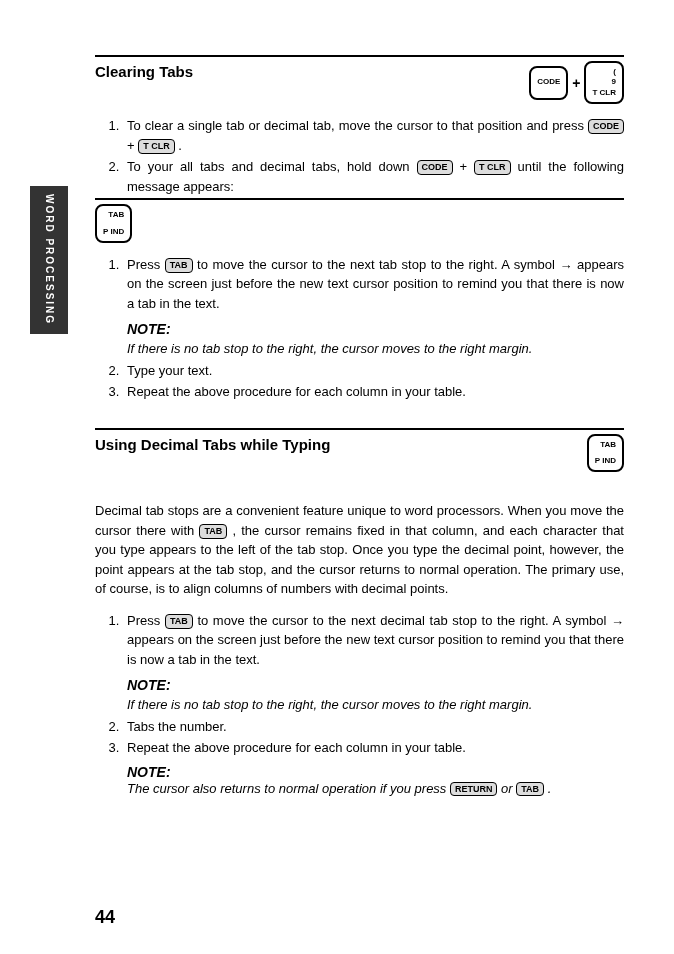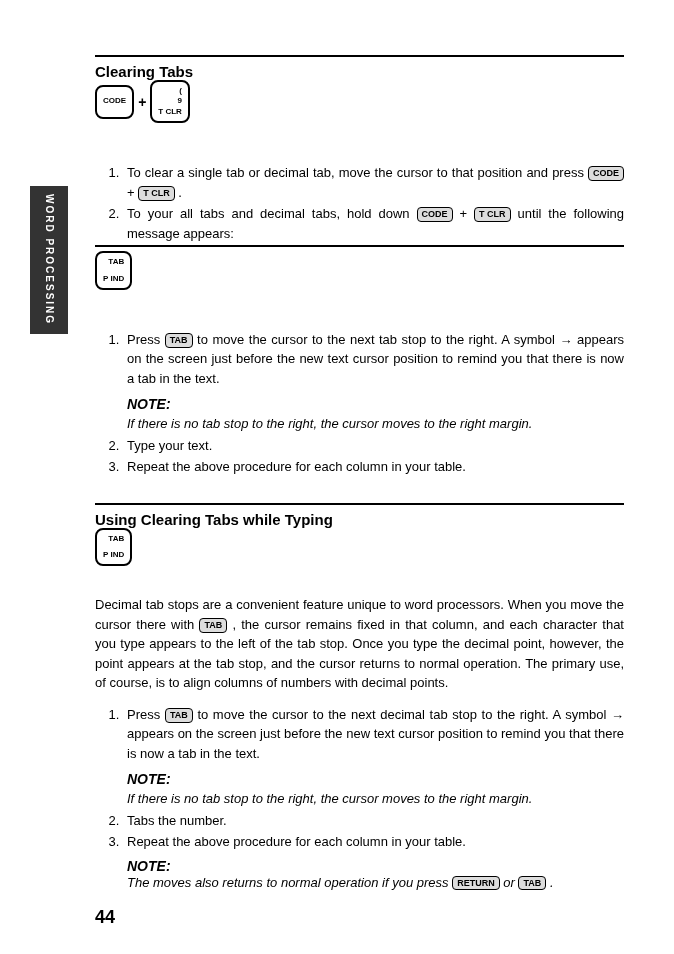--- a/index.html
+++ b/index.html
@@ -31,21 +31,20 @@
       align-items: center;
       justify-content: center;
       font-weight: bold;
     }
     .section-rule { border-top: 2px solid #000; margin-bottom: 4px; }
     .section-header {
       display: flex;
       justify-content: space-between;
       align-items: flex-start;
       margin-bottom: 8px;
-      flex-direction: column;
     }
     .section-title {
       font-size: 15px;
       font-weight: bold;
       padding-top: 2px;
     }
     .key-group { display: flex; align-items: center; gap: 4px; }
     .key-box {
       border: 2px solid #000;
       border-radius: 8px;
@@ -71,21 +70,21 @@
       font-weight: bold;
       background: #ddd;
       vertical-align: middle;
       line-height: 1.4;
     }
     ol.steps {
       list-style: decimal;
       padding-left: 28px;
       font-size: 13px;
       line-height: 1.5;
-      margin-top: 40px;
+      margin-top: 12px;
     }
     ol.steps li { margin-bottom: 2px; padding-left: 4px; }
     ol.steps li.justify { text-align: justify; }
     .msg-box {
       border: 1.5px solid #000;
       padding: 4px 8px;
       font-family: "Courier New", monospace;
       font-size: 12px;
       margin: 12px 0 20px 0;
     }
@@ -178,21 +177,21 @@
       <div class="note-text">If there is no tab stop to the right, the cursor moves to the right margin.</div>
     </li>
     <li>Type your text.</li>
     <li>Repeat the above procedure for each column in your table.</li>
   </ol>
 
   <div class="section-gap"></div>
 
   <div class="section-rule"></div>
   <div class="section-header">
-    <div class="section-title">Using Clearing Tabs while Typing</div>
+    <div class="section-title">Using Decimal Tabs while Typing</div>
     <div class="key-box">
       <span class="top">TAB</span>
       <span style="height:6px"></span>
       <span class="bottom">P IND</span>
     </div>
   </div>
 
   <div class="body-para">
     <span>Decimal tab stops are a convenient feature unique to word processors. When you move the cursor there with </span>
     <span class="inline-key">TAB</span>
@@ -209,21 +208,21 @@
       <div class="note-label">NOTE:</div>
       <div class="note-text">If there is no tab stop to the right, the cursor moves to the right margin.</div>
     </li>
     <li>Tabs the number.</li>
     <li>Repeat the above procedure for each column in your table.</li>
   </ol>
 
   <div class="indent-note">
     <div class="note-label">NOTE:</div>
     <div class="note-text">
-      <span>The moves also returns to normal operation if you press </span>
+      <span>The cursor also returns to normal operation if you press </span>
       <span class="inline-key" style="font-style:normal">RETURN</span>
       <span> or </span>
       <span class="inline-key" style="font-style:normal">TAB</span>
       <span> .</span>
     </div>
   </div>
 
 </div>
 
 <div class="page-num">44</div>

